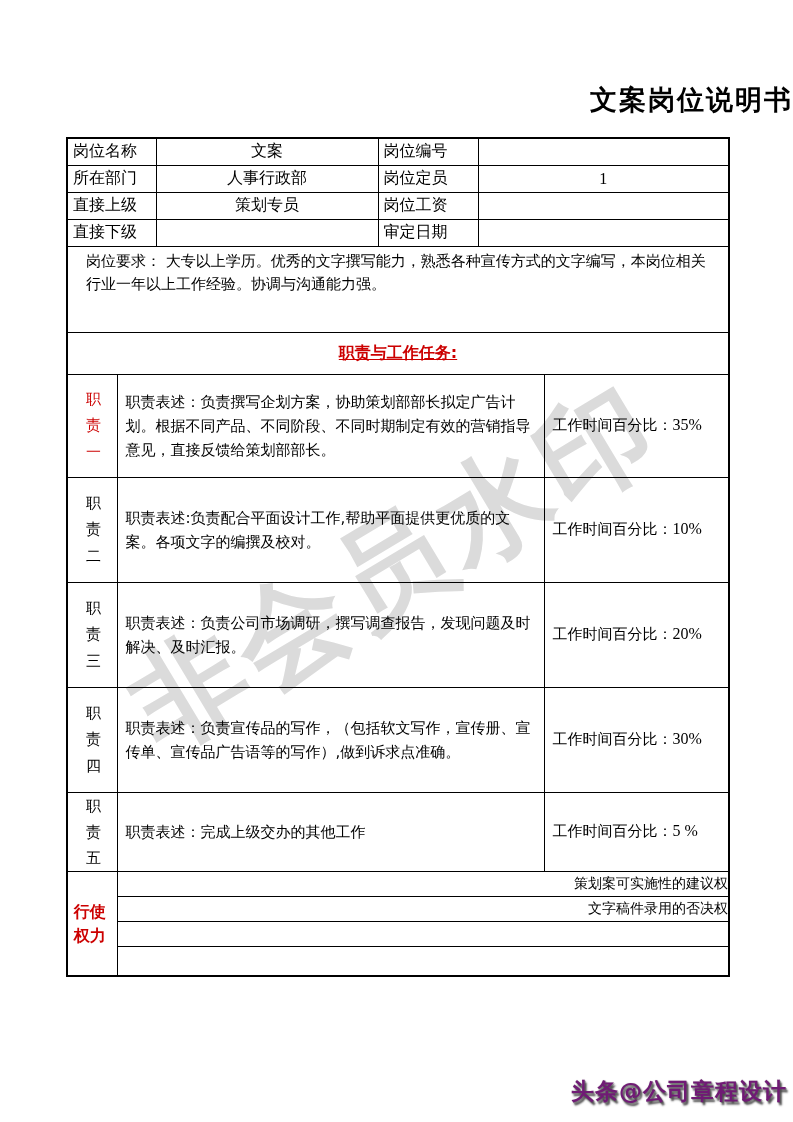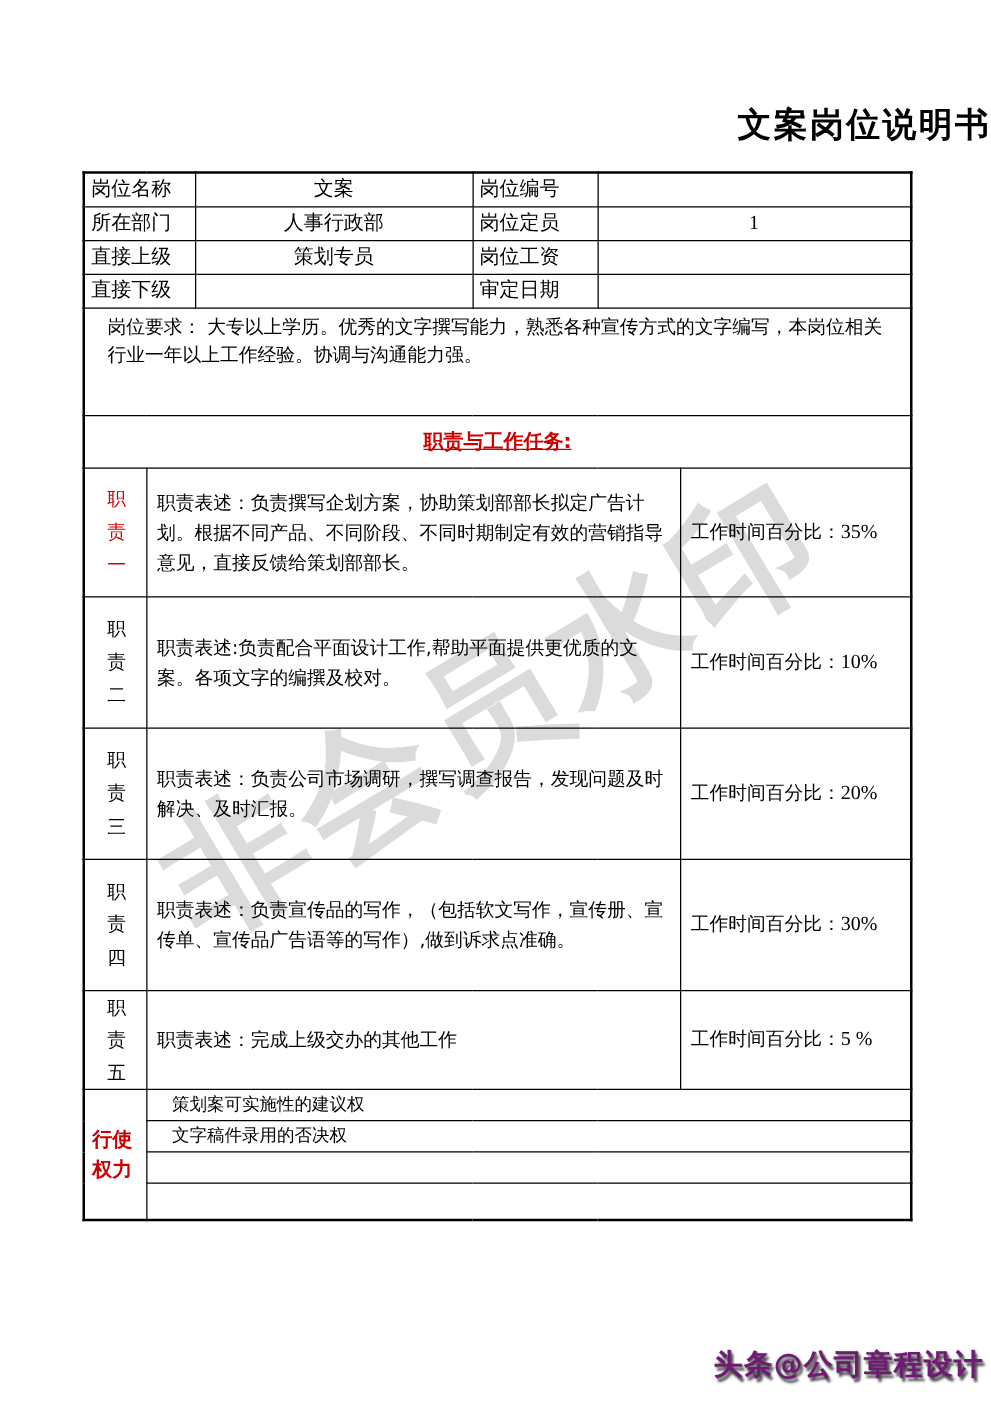--- a/index.html
+++ b/index.html
@@ -116,20 +116,21 @@
     font-size: 16px;
     font-weight: bold;
     line-height: 1.5;
     text-align: left;
     word-break: break-all;
   }
   td.auth-item {
     vertical-align: middle;
     padding-left: 20px;
     font-size: 14px;
+    text-align: right;
   }
   .footer-credit {
     position: absolute;
     top: 1076px;
     right: 6px;
     font-size: 23px;
     font-weight: bold;
     letter-spacing: 1px;
     color: #701a75;
     text-shadow: 2px 3px 2px #4c4c4c, 1px 1px 1px #8a8a8a, 0 0 1px #bbbbbb;

